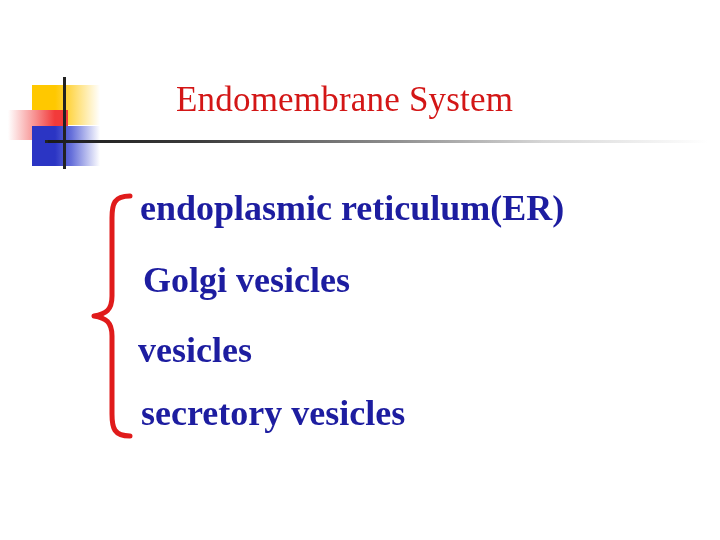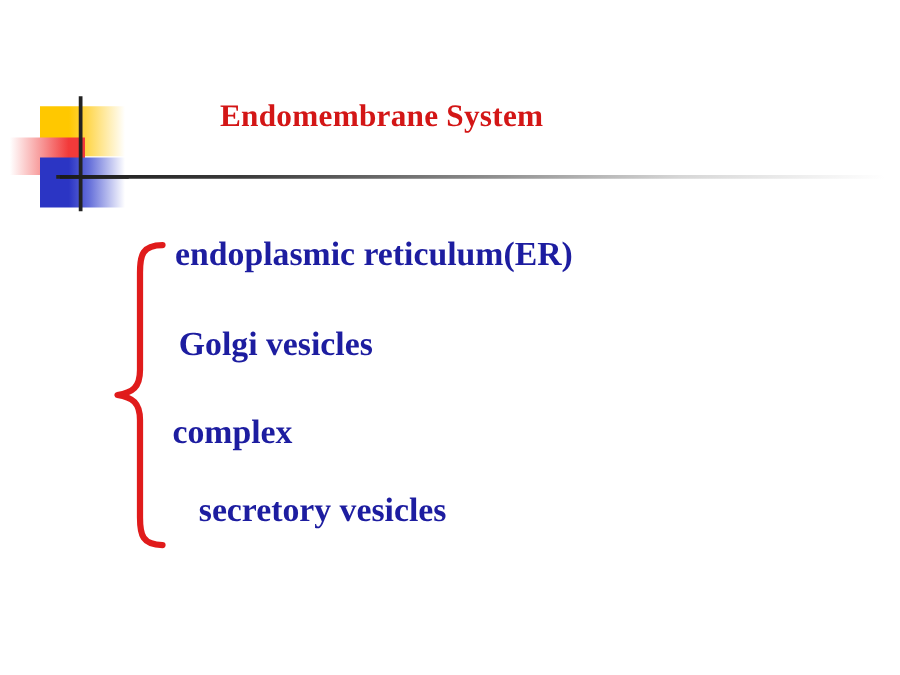--- a/index.html
+++ b/index.html
@@ -75,22 +75,22 @@
     width: 58px;
     height: 3px;
     background: #222222;
   }
 
   
   .slide-title {
     position: absolute;
     left: 176px;
     top: 80px;
-    font-size: 25px;
-    font-weight: bold;
+    font-size: 35px;
+    font-weight: normal;
     color: #D31616;
     letter-spacing: 0.2px;
     white-space: nowrap;
     line-height: 1.15;
   }
 
   
   .title-rule {
     position: absolute;
     left: 48px;
@@ -117,29 +117,29 @@
 
   
   .body-list {
     position: absolute;
     left: 138px;
     top: 186px;
     width: 560px;
   }
   .body-item {
     color: #1D1DA0;
-    font-size: 27px;
+    font-size: 36px;
     font-weight: bold;
     white-space: nowrap;
     line-height: 1.0;
   }
   .body-item.i0 { position: absolute; left: 2px;  top: 4px;   }
   .body-item.i1 { position: absolute; left: 5px;  top: 76px;  }
   .body-item.i2 { position: absolute; left: 0px;  top: 146px; }
-  .body-item.i3 { position: absolute; left: 21px;  top: 209px; }
+  .body-item.i3 { position: absolute; left: 3px;  top: 209px; }
 </style>
 </head>
 <body>
 
 <div id="slide">
 
   <div class="logo-graphic">
     <div class="logo-yellow"></div>
     <div class="logo-red"></div>
     <div class="logo-blue"></div>
@@ -159,17 +159,17 @@
                C 28 118, 22 122, 10 124
                C 22 126, 28 130, 28 144
                L 28 222
                C 28 236, 30 244, 46 244" fill="none" stroke="#E01B1B" stroke-width="5" stroke-linecap="round" stroke-linejoin="round"></path>
     </svg>
   </div>
 
   <div class="body-list">
     <div class="body-item i0">endoplasmic reticulum(ER)</div>
     <div class="body-item i1">Golgi vesicles</div>
-    <div class="body-item i2">complex</div>
+    <div class="body-item i2">vesicles</div>
     <div class="body-item i3">secretory vesicles</div>
   </div>
 
 </div>
 
 </body></html>

